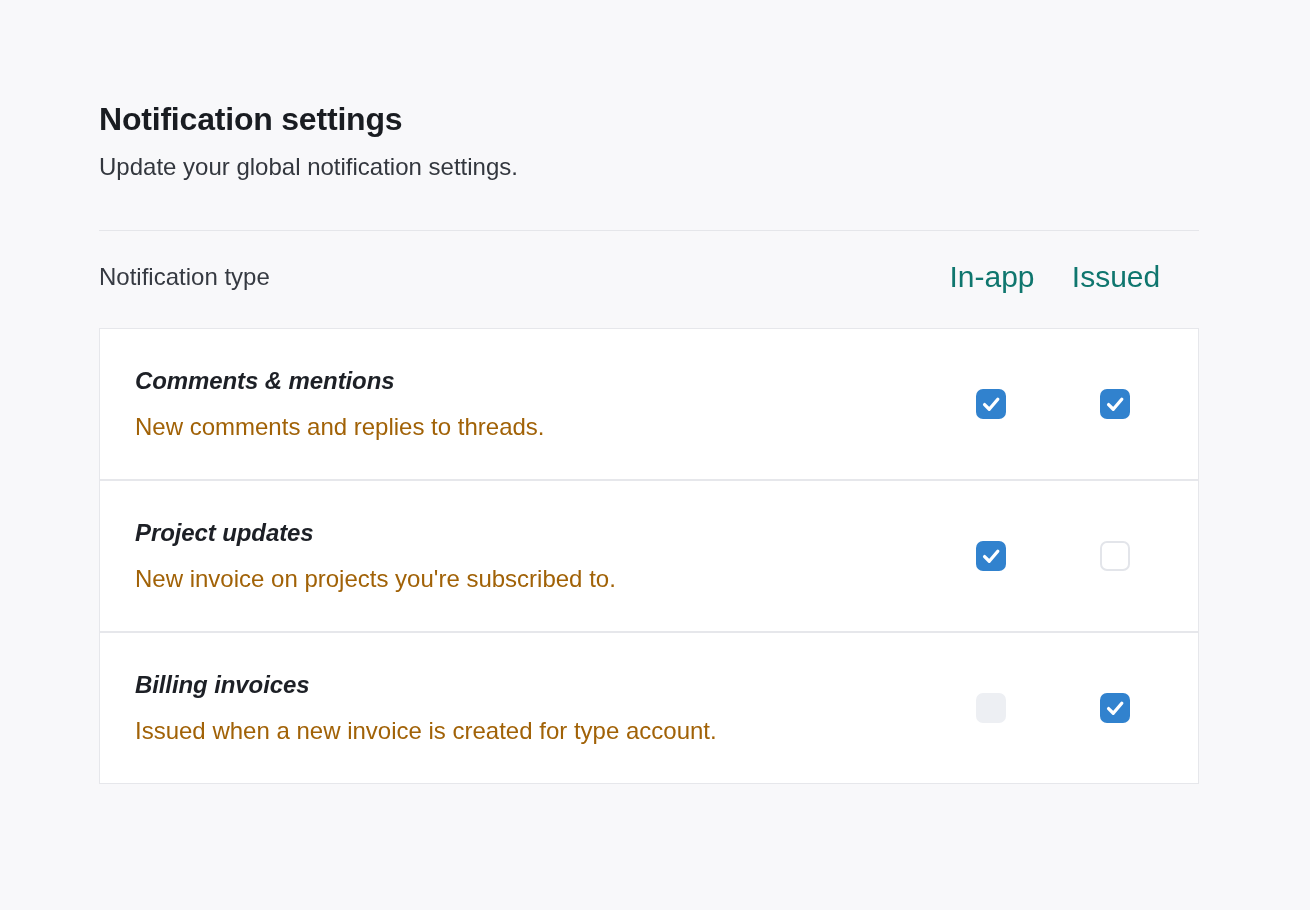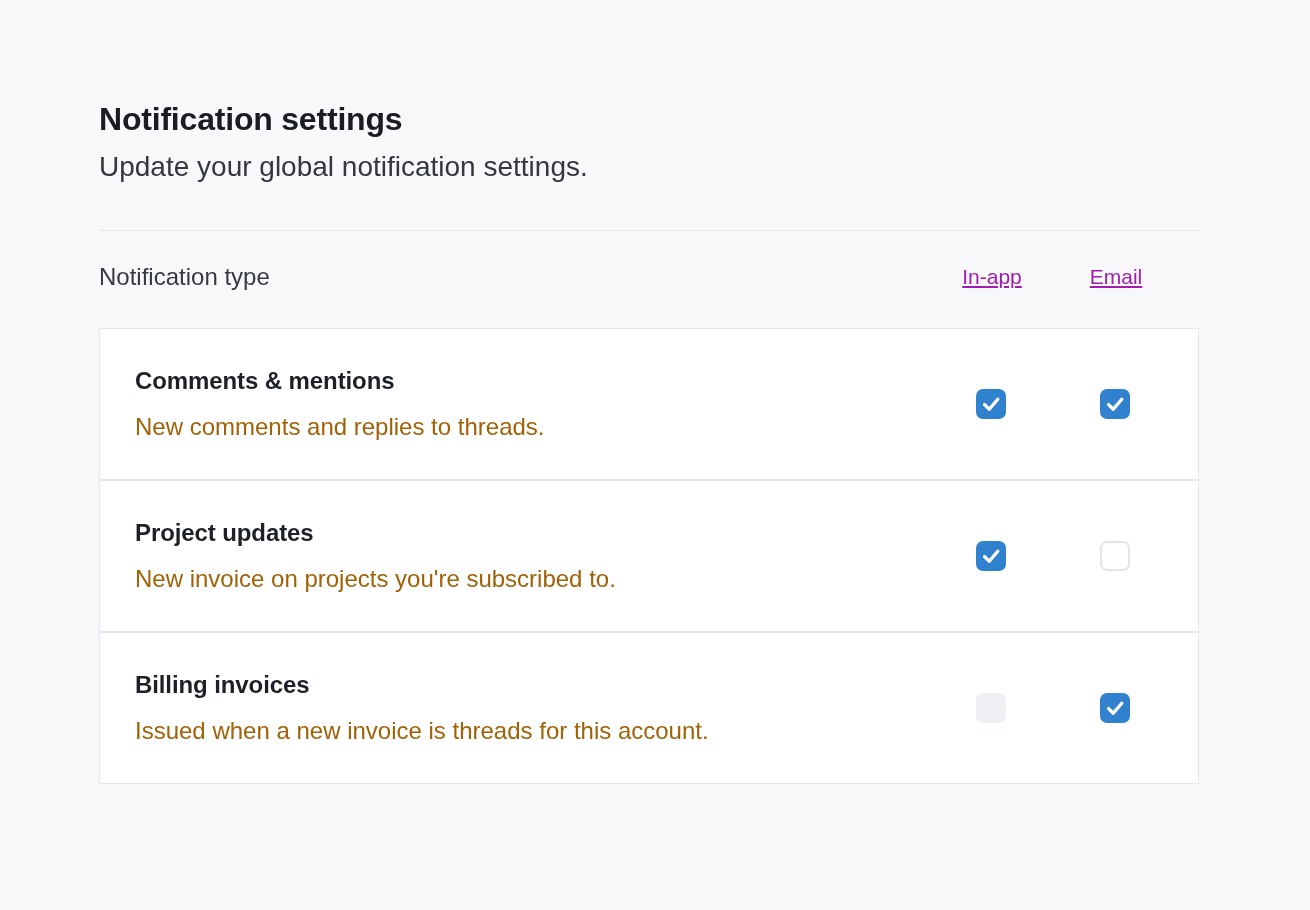--- a/index.html
+++ b/index.html
@@ -21,21 +21,21 @@
   .page-title {
     margin: 0;
     font-size: 32px;
     line-height: 38px;
     font-weight: 700;
     letter-spacing: -0.2px;
     color: #191c21;
   }
   .page-subtitle {
     margin: 12px 0 0 0;
-    font-size: 28px;
+    font-size: 24px;
     line-height: 34px;
     color: #33373e;
   }
   .divider {
     margin: 46px 0 0 0;
     border: none;
     border-top: 1px solid #e5e6ea;
     height: 0;
   }
   .table-header {
@@ -48,42 +48,42 @@
     flex: 1;
     font-size: 24px;
     line-height: 34px;
     color: #363a42;
   }
   .col-check {
     width: 124px;
     display: flex;
     justify-content: center;
     align-items: center;
-    font-size: 21px;
+    font-size: 30px;
     line-height: 34px;
-    color: #a21caf;
-    text-decoration: underline;
+    color: #0f766e;
   }
   .card {
     margin-top: 34px;
   }
   .row {
     display: flex;
     align-items: center;
     background: #ffffff;
     border: 1px solid var(--card-border, #e6e7eb);
     padding: 35px 21px 35px 35px;
   }
   .row-text { flex: 1; min-width: 0; }
   .row-title {
     font-size: 24px;
     line-height: 34px;
     font-weight: 700;
     letter-spacing: -0.1px;
     color: #1d2026;
+    font-style: italic;
   }
   .row-desc {
     margin-top: 12px;
     font-size: 24px;
     line-height: 34px;
     color: #a16207;
   }
   .checkbox {
     width: 30px;
     height: 30px;
@@ -106,21 +106,21 @@
   <div class="content">
 
     <h1 class="page-title">Notification settings</h1>
     <p class="page-subtitle">Update your global notification settings.</p>
 
     <hr class="divider">
 
     <div class="table-header">
       <div class="col-type">Notification type</div>
       <div class="col-check">In-app</div>
-      <div class="col-check">Email</div>
+      <div class="col-check">Issued</div>
     </div>
 
     <div class="card">
   <div class="row">
     <div class="row-text">
       <div class="row-title">Comments &amp; mentions</div>
       <div class="row-desc">New comments and replies to threads.</div>
     </div>
     <div class="col-check">
       <span class="checkbox checked" role="checkbox" aria-checked="true">
@@ -153,21 +153,21 @@
     <div class="col-check">
       <span class="checkbox unchecked" role="checkbox" aria-checked="false">
         
       </span>
     </div>
   </div>
 
   <div class="row">
     <div class="row-text">
       <div class="row-title">Billing invoices</div>
-      <div class="row-desc">Issued when a new invoice is threads for this account.</div>
+      <div class="row-desc">Issued when a new invoice is created for type account.</div>
     </div>
     <div class="col-check">
       <span class="checkbox disabled" role="checkbox" aria-checked="false">
         
       </span>
     </div>
     <div class="col-check">
       <span class="checkbox checked" role="checkbox" aria-checked="true">
         <svg class="check" viewBox="0 0 24 24">
           <path d="M5 12.6l5.1 5.1L19.4 6.8" fill="none" stroke="#ffffff" stroke-width="3.6" stroke-linecap="round" stroke-linejoin="round"></path>

